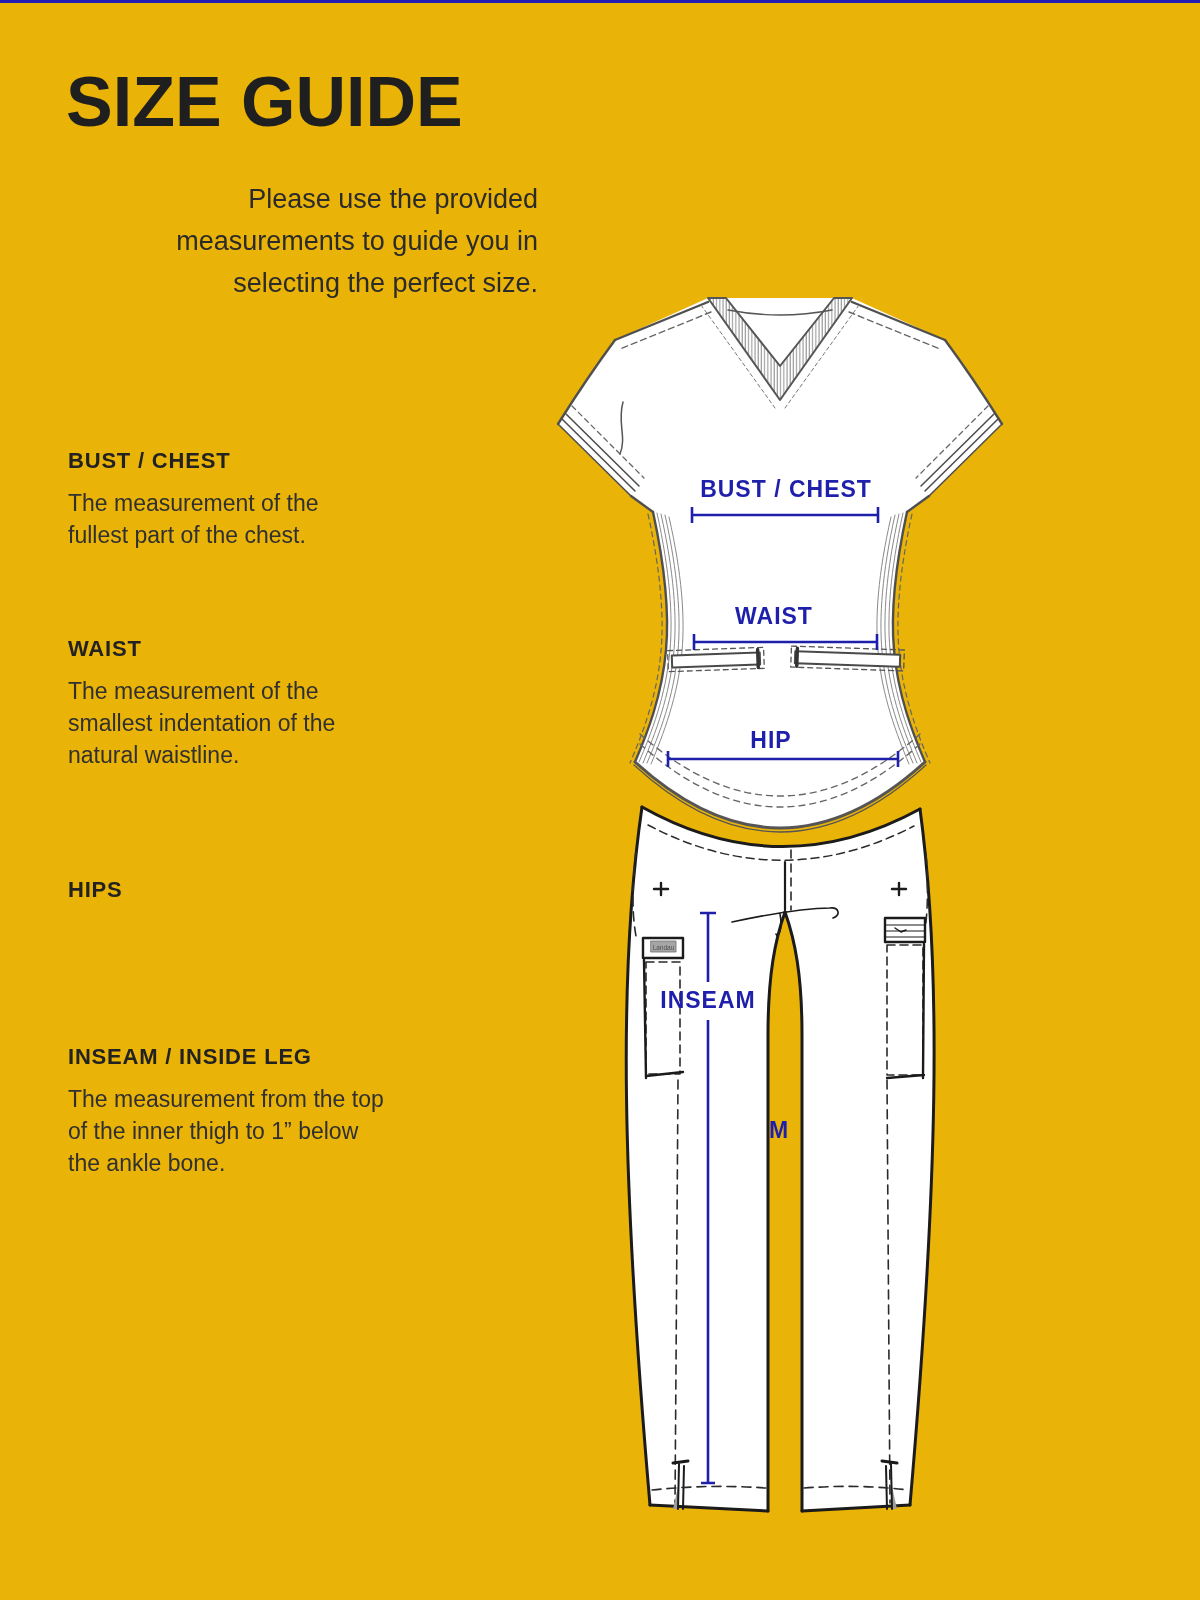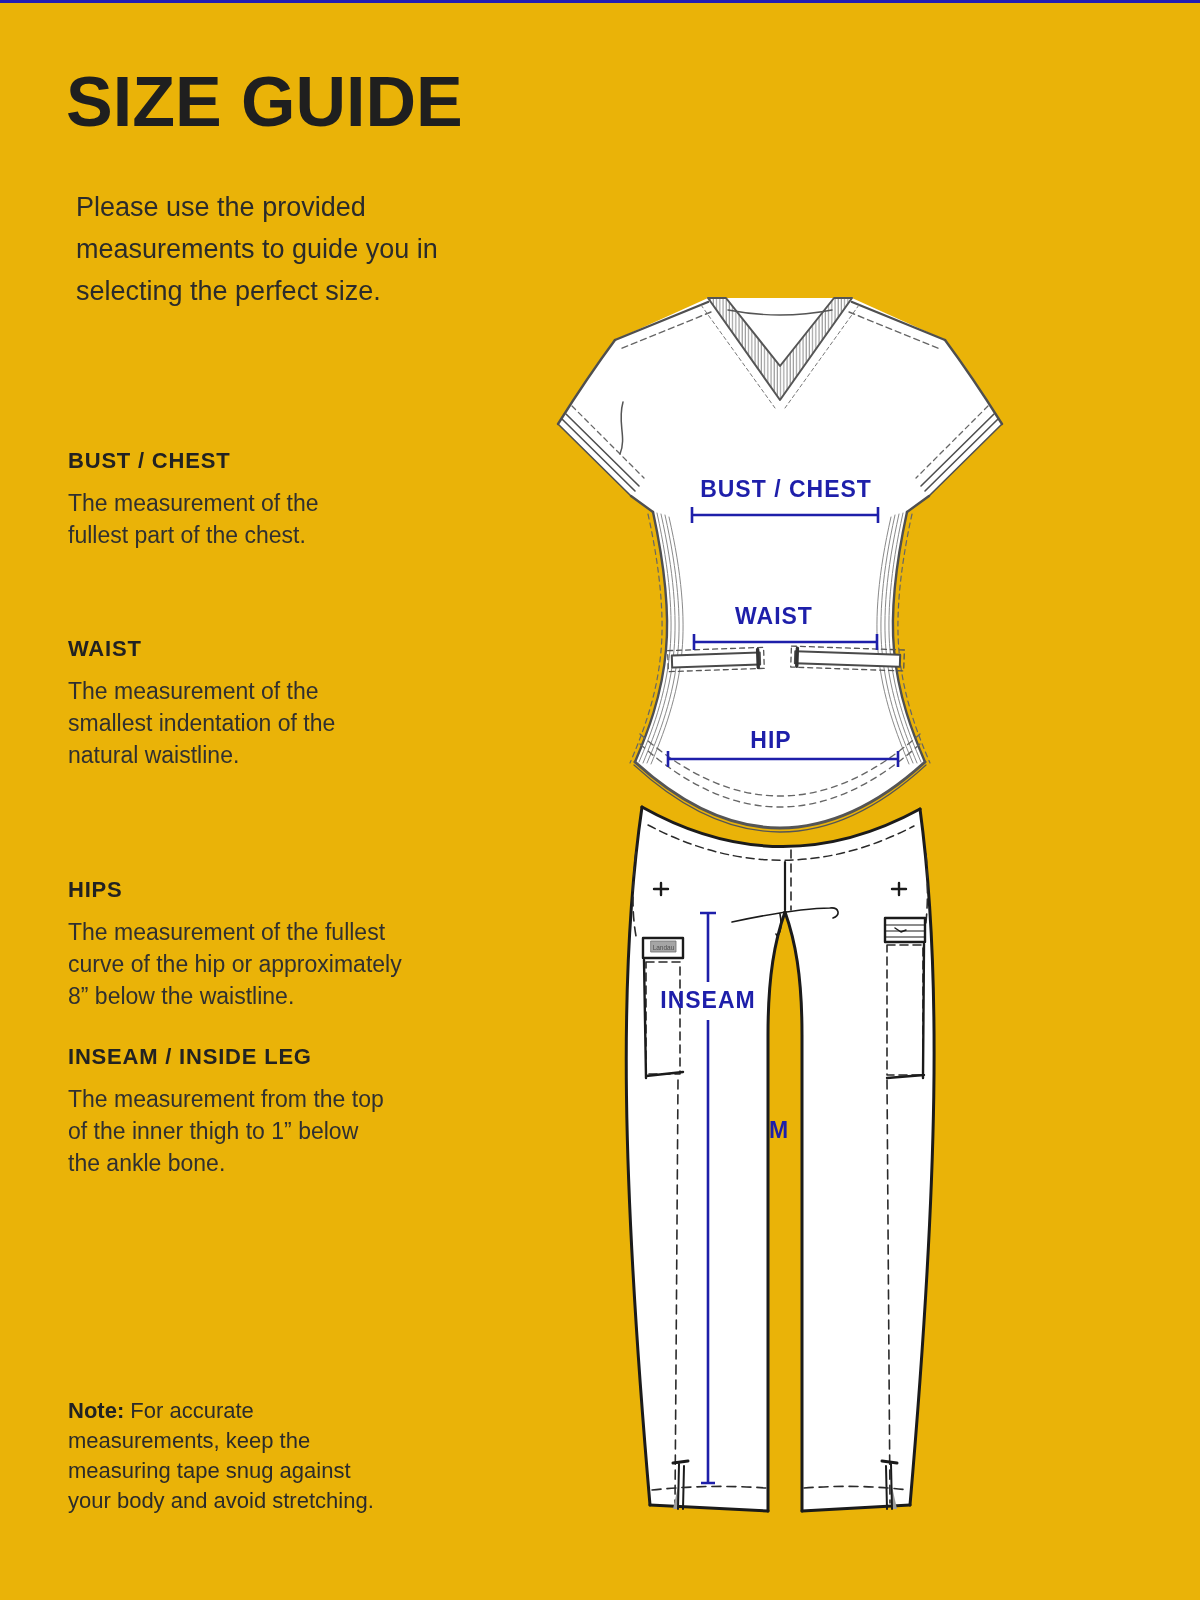--- a/index.html
+++ b/index.html
@@ -6,22 +6,22 @@
   .page{
     position:relative;width:1200px;height:1600px;background:#eab308;
     font-family:"Liberation Sans",sans-serif;overflow:hidden;
   }
   .top-border{position:absolute;left:0;top:0;width:1200px;height:3px;background:#241cb3;}
   .title{
     position:absolute;left:66px;top:62px;margin:0;
     font-size:70px;font-weight:700;letter-spacing:0px;color:#1f1f1f;
   }
   .intro{
-    position:absolute;left:68px;top:178px;width:470px;margin:8px;
-    font-size:27px;line-height:42px;color:#2b2b2b;white-space:pre-line;
+    position:absolute;left:68px;top:178px;width:470px;margin:0;
+    font-size:27px;line-height:42px;color:#2b2b2b;white-space:pre-line;text-align:right;
   }
   .section{position:absolute;left:68px;width:420px;}
   .section h3{
     margin:0 0 13px 0;font-size:22px;font-weight:700;letter-spacing:0.8px;color:#222222;
   }
   .section p{
     margin:0;font-size:23px;line-height:32px;color:#303030;white-space:pre-line;
   }
   .s1{top:448px;} .s2{top:636px;} .s3{top:838px;margin-top:39px;} .s4{top:1044px;}
   .note{
@@ -52,35 +52,28 @@
 fullest part of the chest.</p>
   </div>
   <div class="section s2">
     <h3>WAIST</h3>
     <p>The measurement of the
 smallest indentation of the
 natural waistline.</p>
   </div>
   <div class="section s3">
     <h3>HIPS</h3>
-    <p>The measurement of the fullest
-curve of the hip or approximately
-8” below the waistline.</p>
   </div>
   <div class="section s4">
     <h3>INSEAM / INSIDE LEG</h3>
     <p>The measurement from the top
 of the inner thigh to 1” below
 the ankle bone.</p>
   </div>
 
-  <p class="note"><b>Note:</b><span> For accurate
-measurements, keep the
-measuring tape snug against
-your body and avoid stretching.</span></p>
 
   <svg class="diagram" viewBox="0 0 490 1270" xmlns="http://www.w3.org/2000/svg">
     <defs>
       <pattern id="rib" width="3.2" height="3.2" patternUnits="userSpaceOnUse">
         <rect width="3.2" height="3.2" fill="#ffffff"></rect>
         <line x1="1" y1="0" x2="1" y2="3.2" stroke="#8a8a8a" stroke-width="1"></line>
       </pattern>
     </defs>
 
     <g stroke-linecap="round" stroke-linejoin="round" fill="none">

